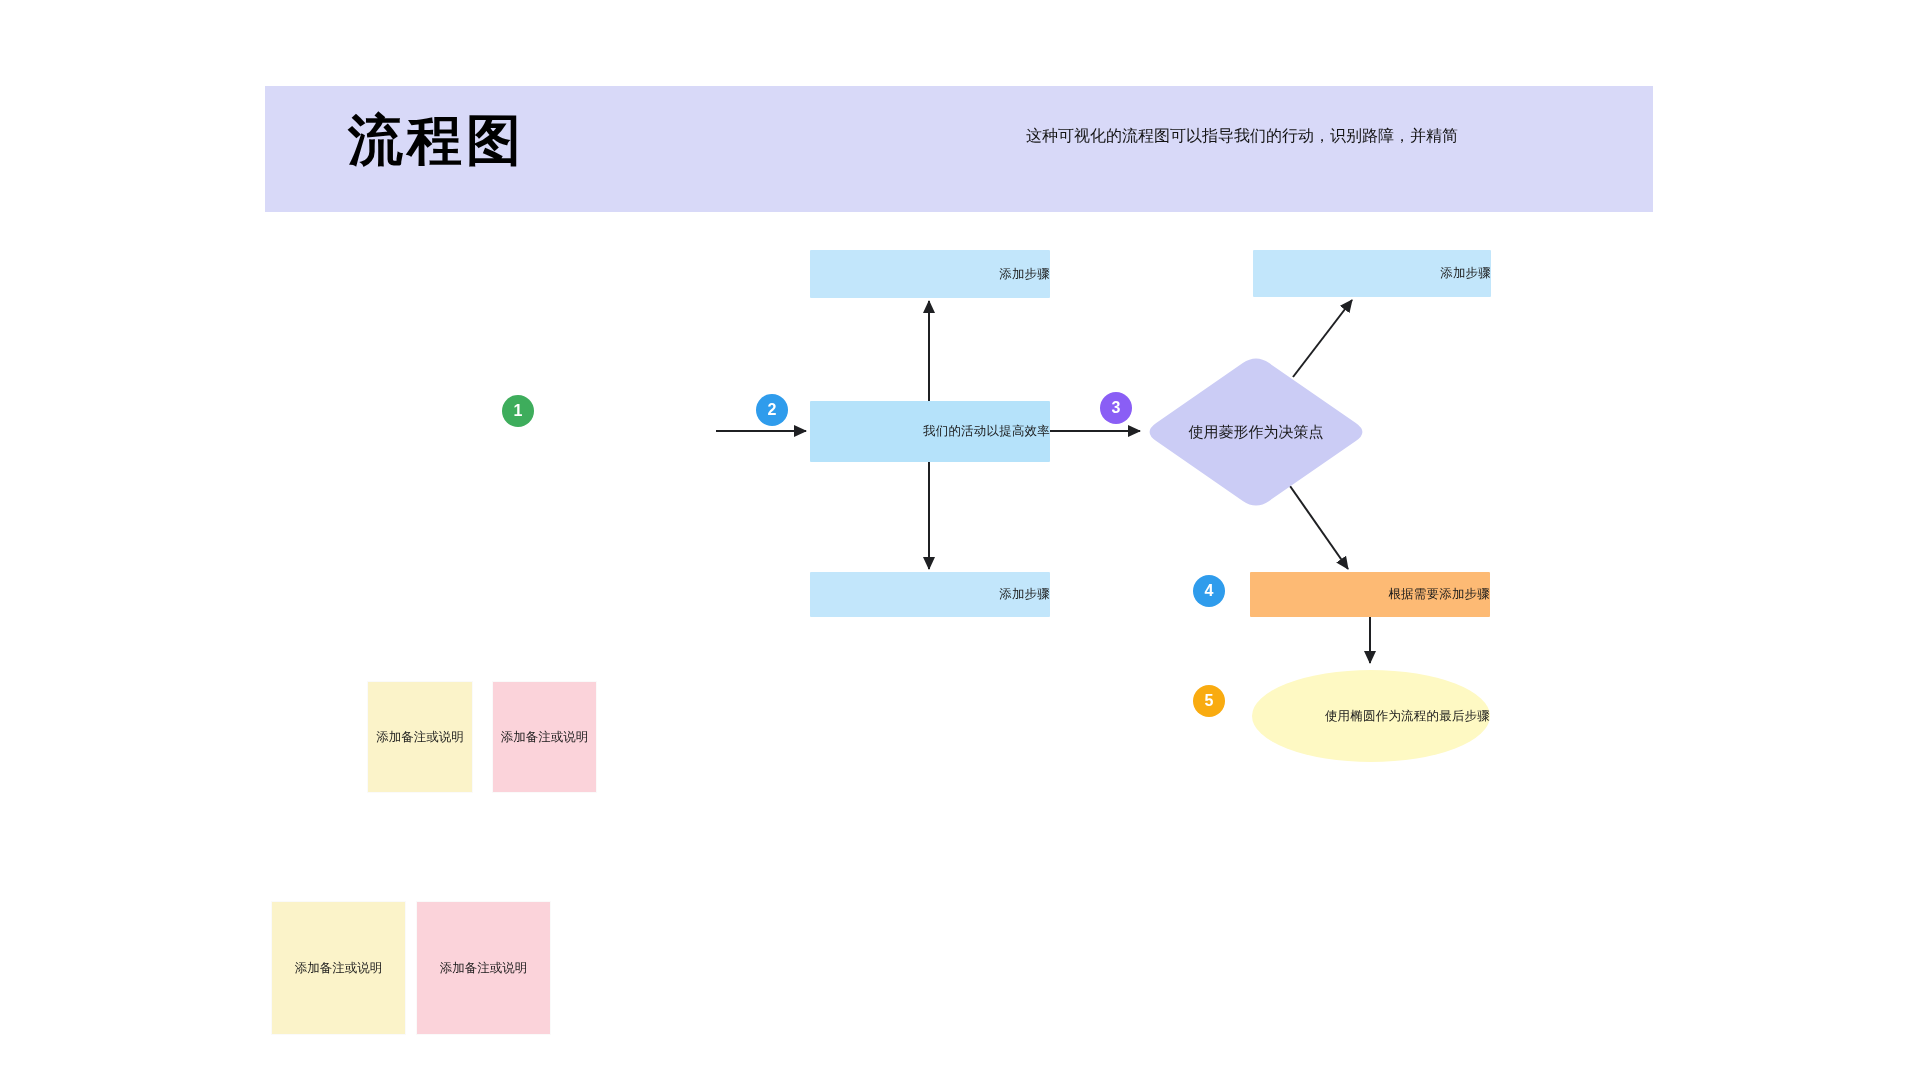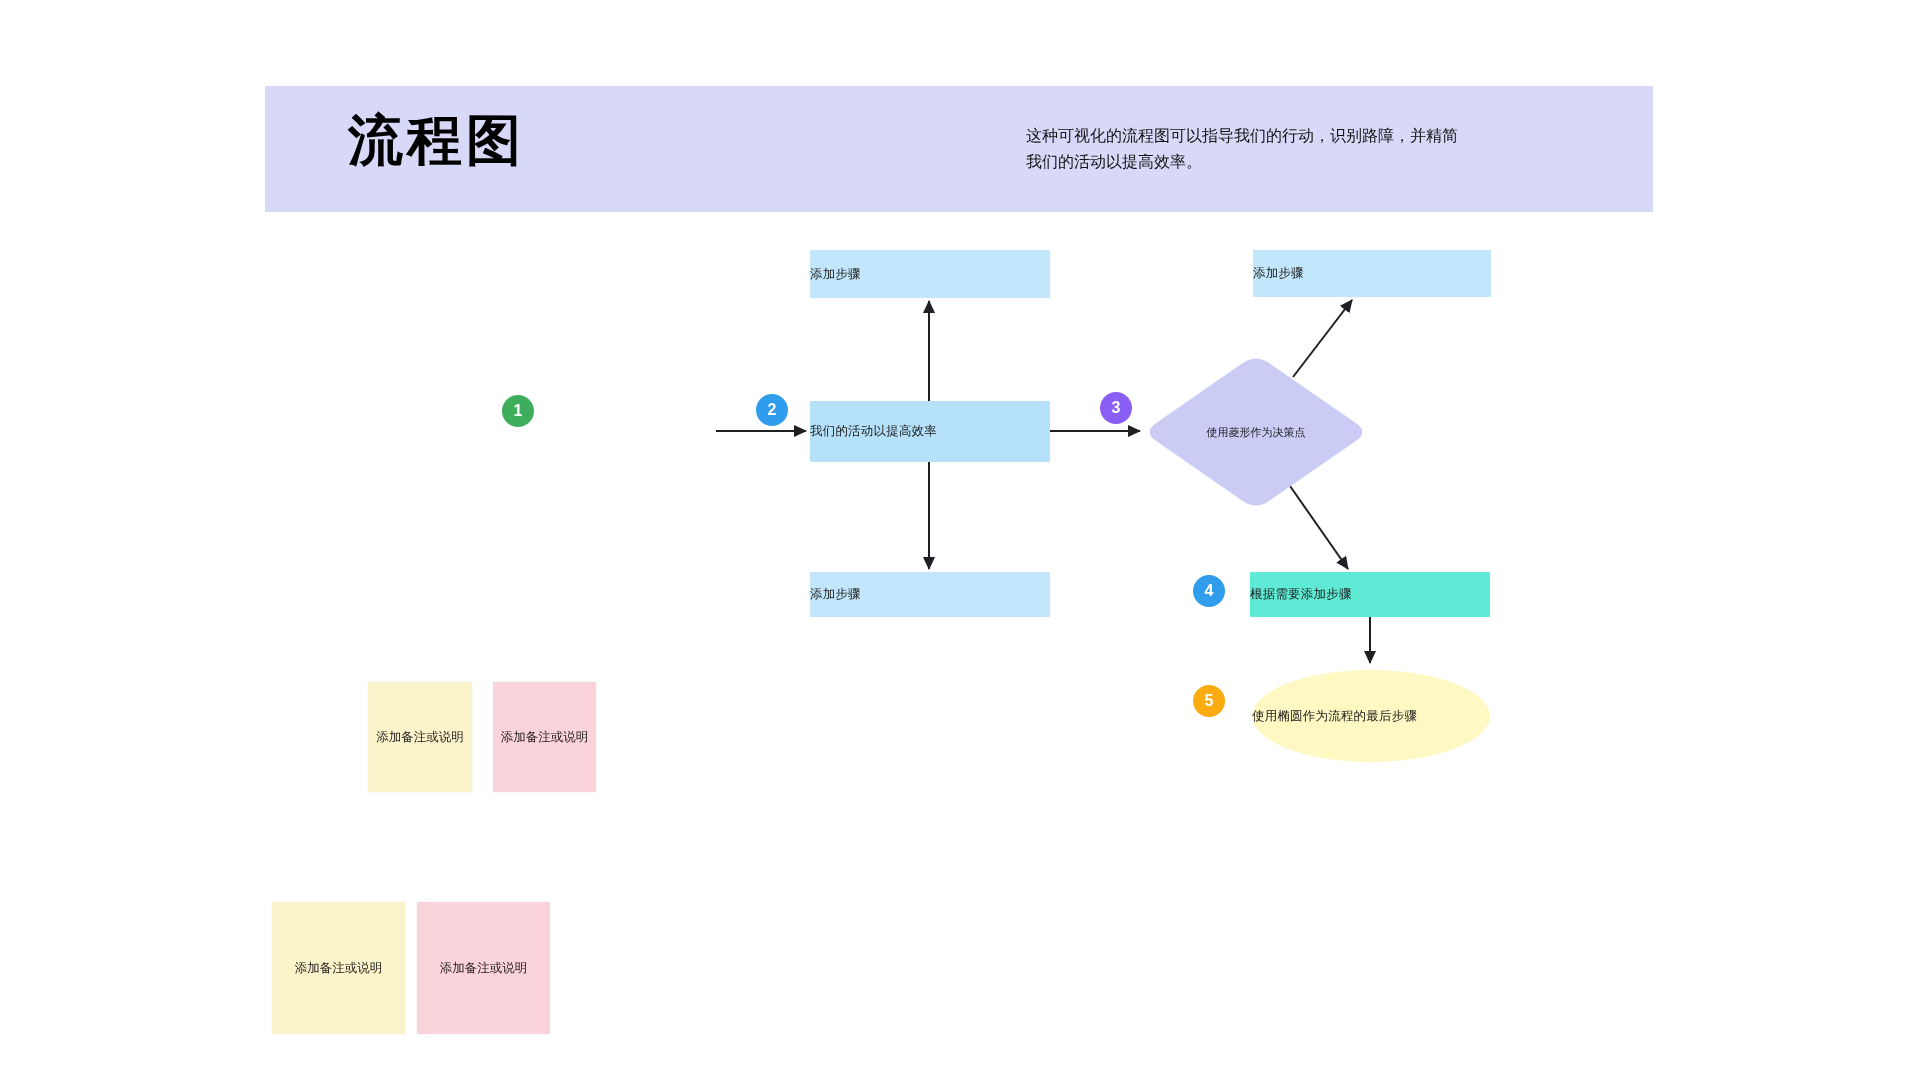--- a/index.html
+++ b/index.html
@@ -13,47 +13,46 @@
   .page-title { position: absolute; left: 83px; top: 27px; font-size: 55px; font-weight: 900; letter-spacing: 4px; color: #000000; line-height: 1.0; }
   .page-desc { position: absolute; left: 761px; top: 37px; width: 560px; font-size: 16px; line-height: 26px; color: #141414; }
   .page-desc span { display: block; }
 
   
   svg.connectors { position: absolute; left: 0; top: 0; width: 1920px; height: 1080px; }
   svg.connectors path.conn { stroke: #1f2023; stroke-width: 2; fill: none; }
   #arrowhead path { fill: #1f2023; }
 
   
-  .node { position: absolute; display: flex; align-items: center; justify-content: flex-start; text-align: center; }
+  .node { position: absolute; display: flex; align-items: center; justify-content: flex-end; text-align: center; }
   .node .lbl { font-size: 12.5px; line-height: 19px; color: #1a1a1a; letter-spacing: 0.2px; }
   .rect-node { border-radius: 1px; }
   .ellipse-node { border-radius: 50%; }
 
   .decision-node { position: absolute; }
   .decision-node svg { position: absolute; left: 0; top: 0; }
-  .decision-node .lbl { position: absolute; inset: 0; display: flex; align-items: center; justify-content: center; font-size: 11px; color: #1a1a1a; }
+  .decision-node .lbl { position: absolute; inset: 0; display: flex; align-items: center; justify-content: center; font-size: 15px; color: #1a1a1a; }
 
   
   .badge { position: absolute; width: 32px; height: 32px; border-radius: 50%; display: flex; align-items: center; justify-content: center; }
   .badge span { color: #ffffff; font-size: 16px; font-weight: bold; }
 
   
   .note { position: absolute; display: flex; align-items: center; justify-content: center; text-align: center; box-shadow: 0 0 0 1px rgba(0,0,0,0.02); margin-top: 24px; }
   .note .lbl { font-size: 12.5px; color: #1a1a1a; }
 </style>
 </head>
 <body>
 
 <div class="canvas">
 
   <div class="header-band" style="background-color: rgb(216, 217, 248);">
     <h1 class="page-title">流程图</h1>
     <p class="page-desc">
       <span>这种可视化的流程图可以指导我们的行动，识别路障，并精简</span>
-      <span>我们的活动以提高效率。</span>
     </p>
   </div>
 
   <svg class="connectors" viewBox="0 0 1920 1080">
     <defs>
       <marker id="arrowhead" markerUnits="userSpaceOnUse" markerWidth="13" markerHeight="12" refX="12" refY="6" orient="auto">
         <path d="M0,0 L13,6 L0,12 Z"></path>
       </marker>
     </defs>
     <path class="conn" d="M716,431 L806,431" marker-end="url(#arrowhead)"></path>
@@ -82,21 +81,21 @@
     <svg width="226" height="156" viewBox="0 0 226 156">
       <path d="M13.2,68.9 L99.8,9.1 Q113,0 126.2,9.1 L212.8,68.9 Q226,78 212.8,87.1 L126.2,146.9 Q113,156 99.8,146.9 L13.2,87.1 Q0,78 13.2,68.9 Z" fill="#cbccf5"></path>
     </svg>
     <span class="lbl">使用菱形作为决策点</span>
   </div>
 
   <div class="node rect-node" style="left: 1253px; top: 250px; width: 238px; height: 47px; background-color: rgb(194, 230, 251);">
     <span class="lbl">添加步骤</span>
   </div>
 
-  <div class="node rect-node" style="left: 1250px; top: 572px; width: 240px; height: 45px; background-color: #5eead4;">
+  <div class="node rect-node" style="left: 1250px; top: 572px; width: 240px; height: 45px; background-color: #fdba74;">
     <span class="lbl">根据需要添加步骤</span>
   </div>
 
   <div class="node ellipse-node" style="left: 1252px; top: 670px; width: 238px; height: 92px; background-color: #fef9c3;">
     <span class="lbl">使用椭圆作为流程的最后步骤</span>
   </div>
 
   <div class="badge" style="left: 502px; top: 395px; background-color: rgb(62, 173, 92);">
     <span>1</span>
   </div>

